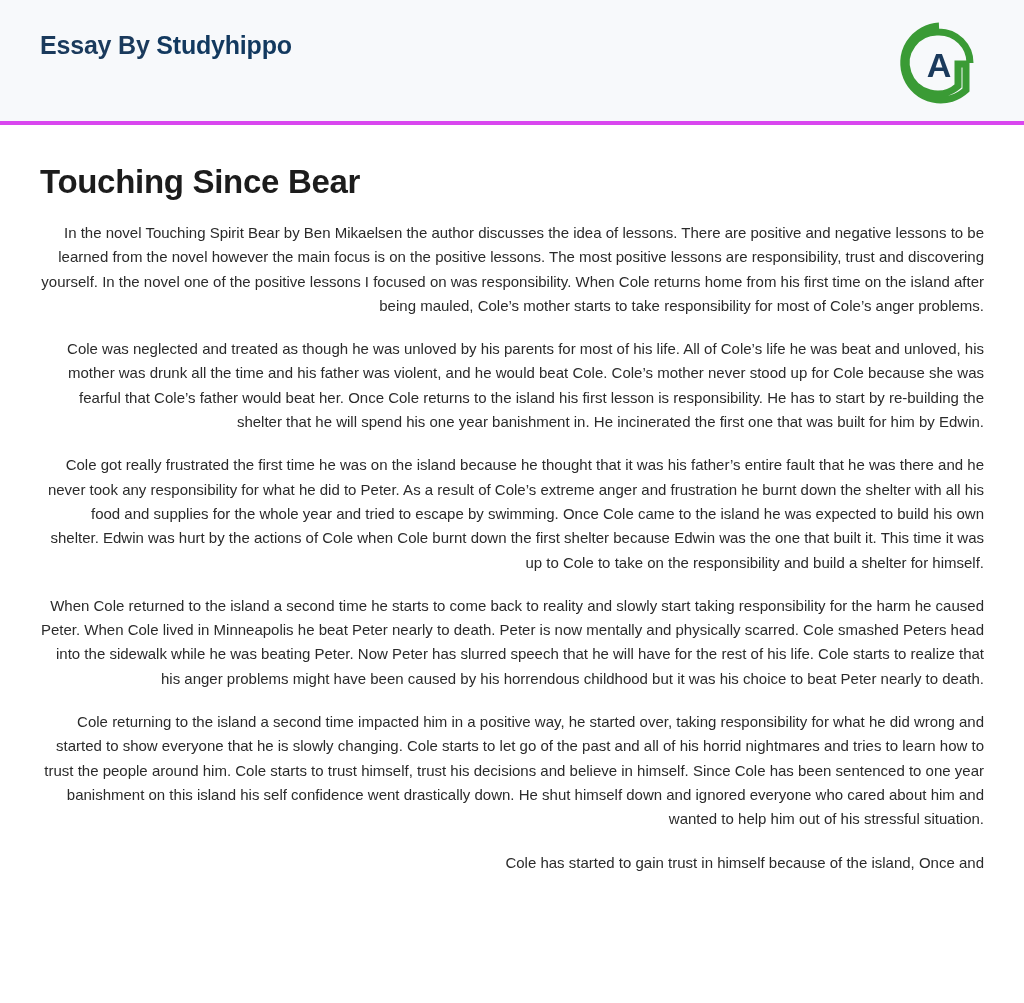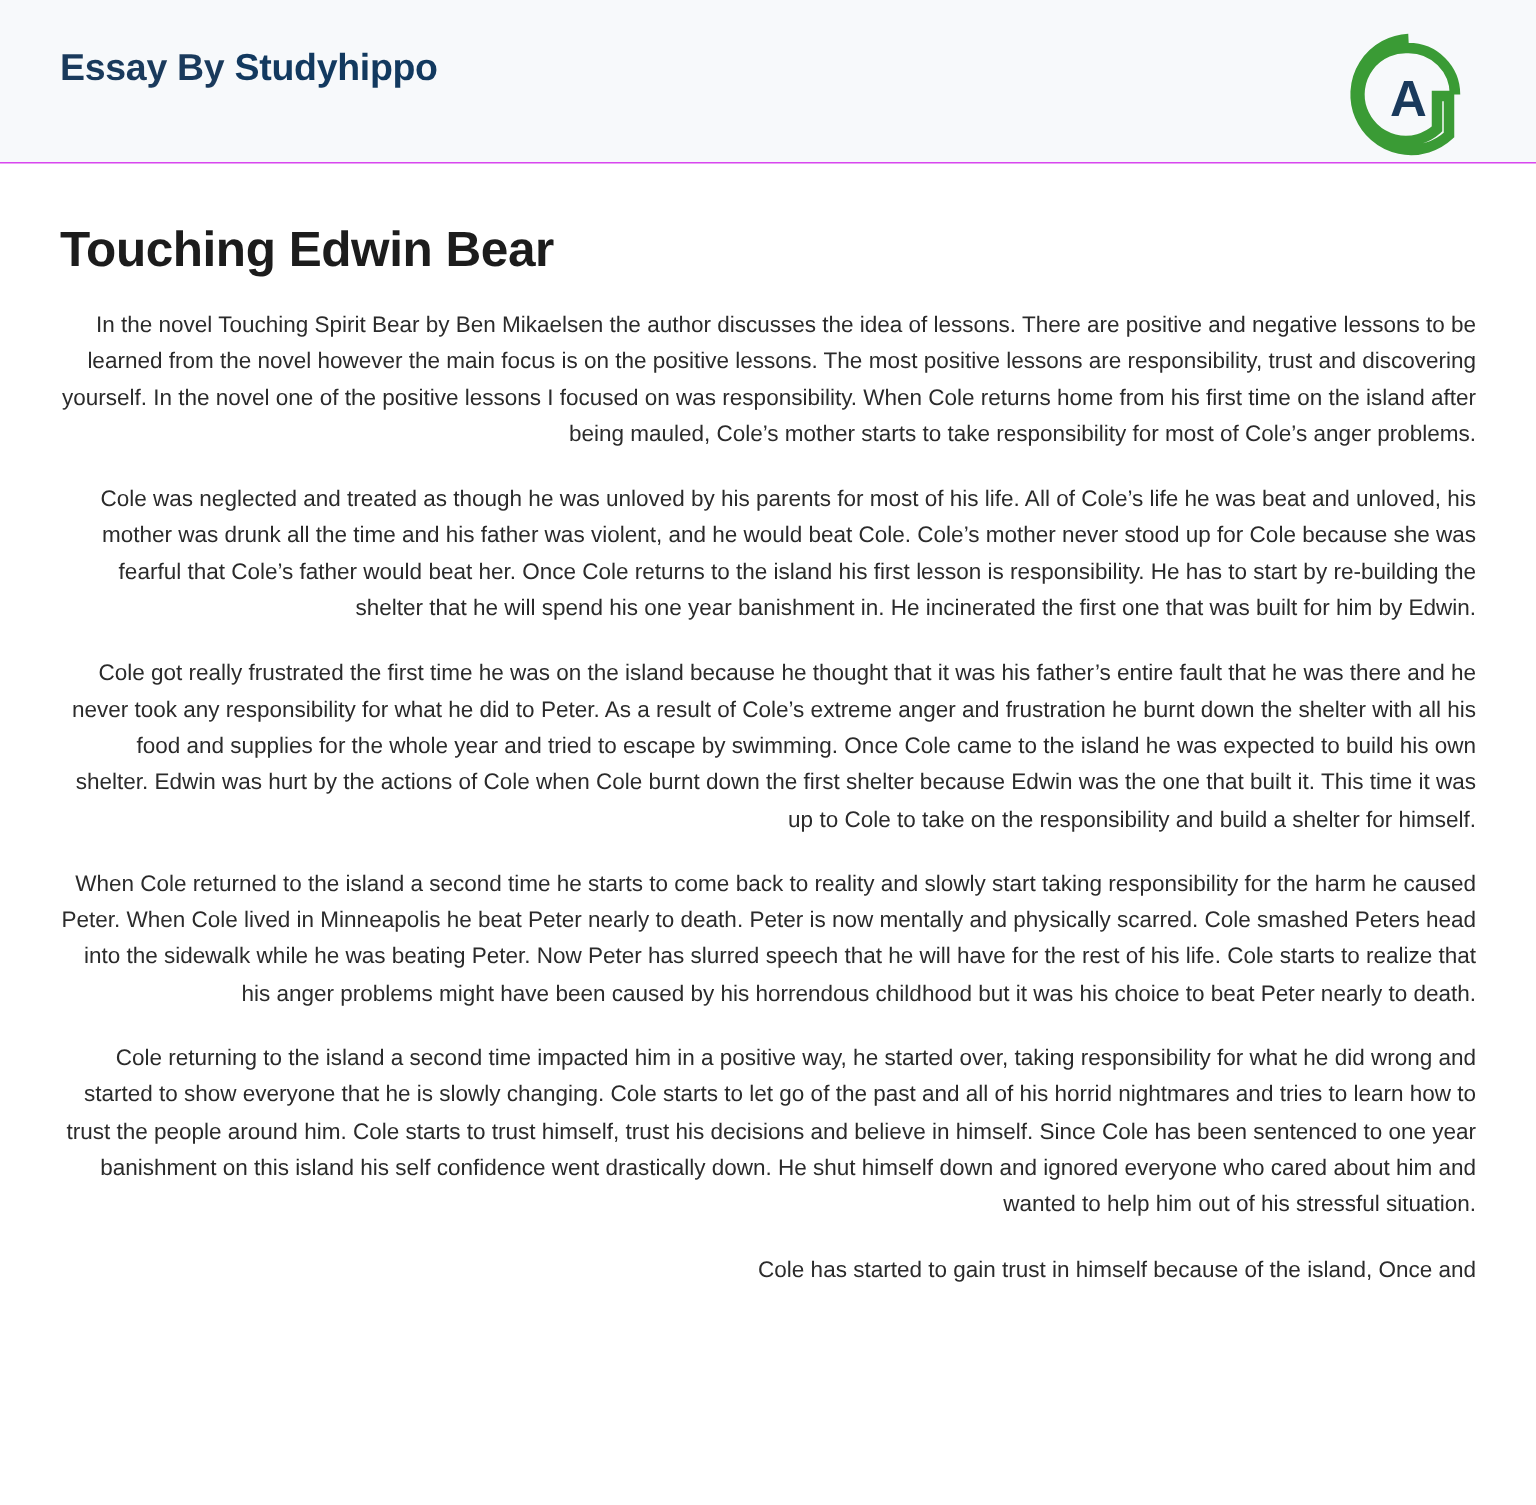--- a/index.html
+++ b/index.html
@@ -10,23 +10,23 @@
     font-family: "Liberation Sans", sans-serif;
   }
   .page {
     width: 1024px;
     height: 1003px;
     position: relative;
     overflow: hidden;
     background: #ffffff;
   }
   .header {
-    height: 109px;
+    height: 125px;
     background: #f7f9fb;
-    border-bottom: 1px solid #d946ef;
+    border-bottom: 4px solid #d946ef;
     position: relative;
     padding: 30px 36px 0 40px;
   }
   .brand {
     font-size: 25px;
     font-weight: bold;
     color: #1a3a5c;
     letter-spacing: -0.2px;
     margin: 0;
     line-height: 1.2;
@@ -79,21 +79,21 @@
 
     <div class="logo">
       <svg viewBox="0 0 86 86" width="86" height="86" aria-hidden="true">
         <path d="M43 6 A37 37 0 1 0 70 70 L70 44 L62 44 L62 66 A31 31 0 1 1 43 12 A31 31 0 0 1 74 43" fill="none" stroke="#3a9b35" stroke-width="7" stroke-linecap="butt"></path>
         <text x="43" y="57" text-anchor="middle" font-family="Liberation Sans, sans-serif" font-size="34" font-weight="bold" fill="#1a3a5c">A</text>
       </svg>
     </div>
   </div>
 
   <div class="content">
-    <h1 class="title">Touching Edwin Bear</h1>
+    <h1 class="title">Touching Since Bear</h1>
 
     <p class="para">In the novel Touching Spirit Bear by Ben Mikaelsen the author discusses the idea of lessons. There are positive and negative lessons to be learned from the novel however the main focus is on the positive lessons. The most positive lessons are responsibility, trust and discovering yourself. In the novel one of the positive lessons I focused on was responsibility. When Cole returns home from his first time on the island after being mauled, Cole’s mother starts to take responsibility for most of Cole’s anger problems.</p>
     <p class="para">Cole was neglected and treated as though he was unloved by his parents for most of his life. All of Cole’s life he was beat and unloved, his mother was drunk all the time and his father was violent, and he would beat Cole. Cole’s mother never stood up for Cole because she was fearful that Cole’s father would beat her. Once Cole returns to the island his first lesson is responsibility. He has to start by re-building the shelter that he will spend his one year banishment in. He incinerated the first one that was built for him by Edwin.</p>
     <p class="para">Cole got really frustrated the first time he was on the island because he thought that it was his father’s entire fault that he was there and he never took any responsibility for what he did to Peter. As a result of Cole’s extreme anger and frustration he burnt down the shelter with all his food and supplies for the whole year and tried to escape by swimming. Once Cole came to the island he was expected to build his own shelter. Edwin was hurt by the actions of Cole when Cole burnt down the first shelter because Edwin was the one that built it. This time it was up to Cole to take on the responsibility and build a shelter for himself.</p>
     <p class="para">When Cole returned to the island a second time he starts to come back to reality and slowly start taking responsibility for the harm he caused Peter. When Cole lived in Minneapolis he beat Peter nearly to death. Peter is now mentally and physically scarred. Cole smashed Peters head into the sidewalk while he was beating Peter. Now Peter has slurred speech that he will have for the rest of his life. Cole starts to realize that his anger problems might have been caused by his horrendous childhood but it was his choice to beat Peter nearly to death.</p>
     <p class="para">Cole returning to the island a second time impacted him in a positive way, he started over, taking responsibility for what he did wrong and started to show everyone that he is slowly changing. Cole starts to let go of the past and all of his horrid nightmares and tries to learn how to trust the people around him. Cole starts to trust himself, trust his decisions and believe in himself. Since Cole has been sentenced to one year banishment on this island his self confidence went drastically down. He shut himself down and ignored everyone who cared about him and wanted to help him out of his stressful situation.</p>
     <p class="para">Cole has started to gain trust in himself because of the island, Once and</p>
   </div>
 
 </div>

